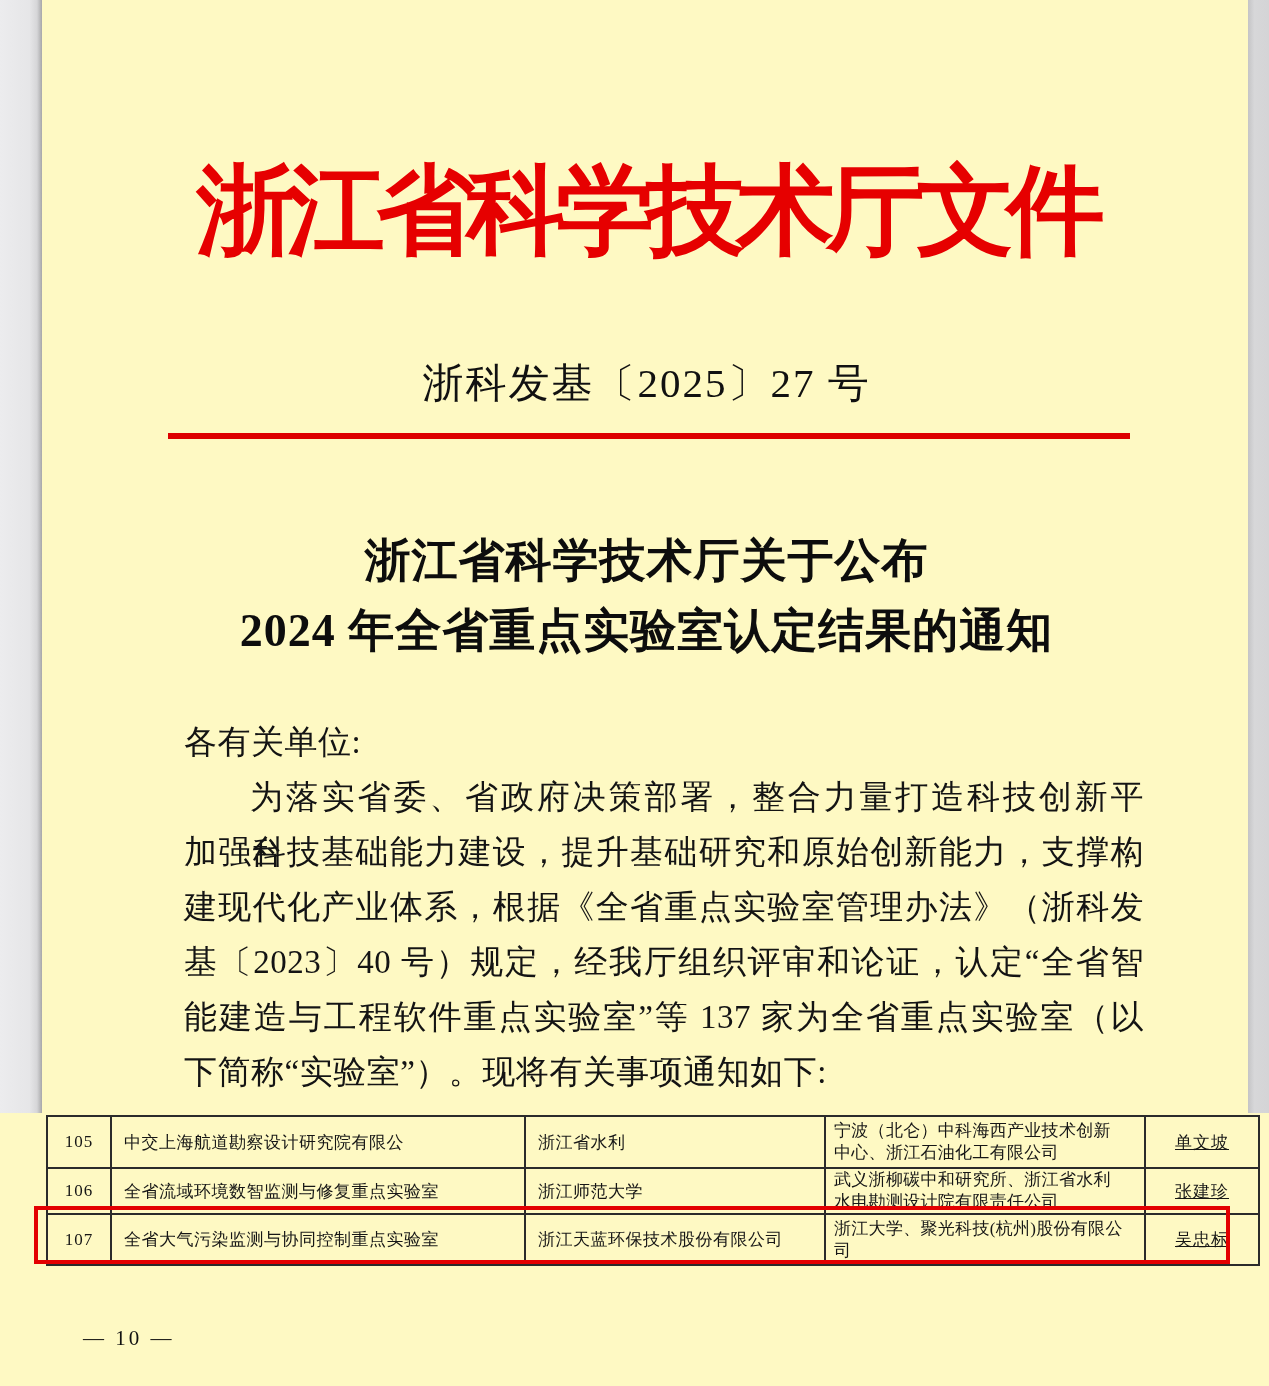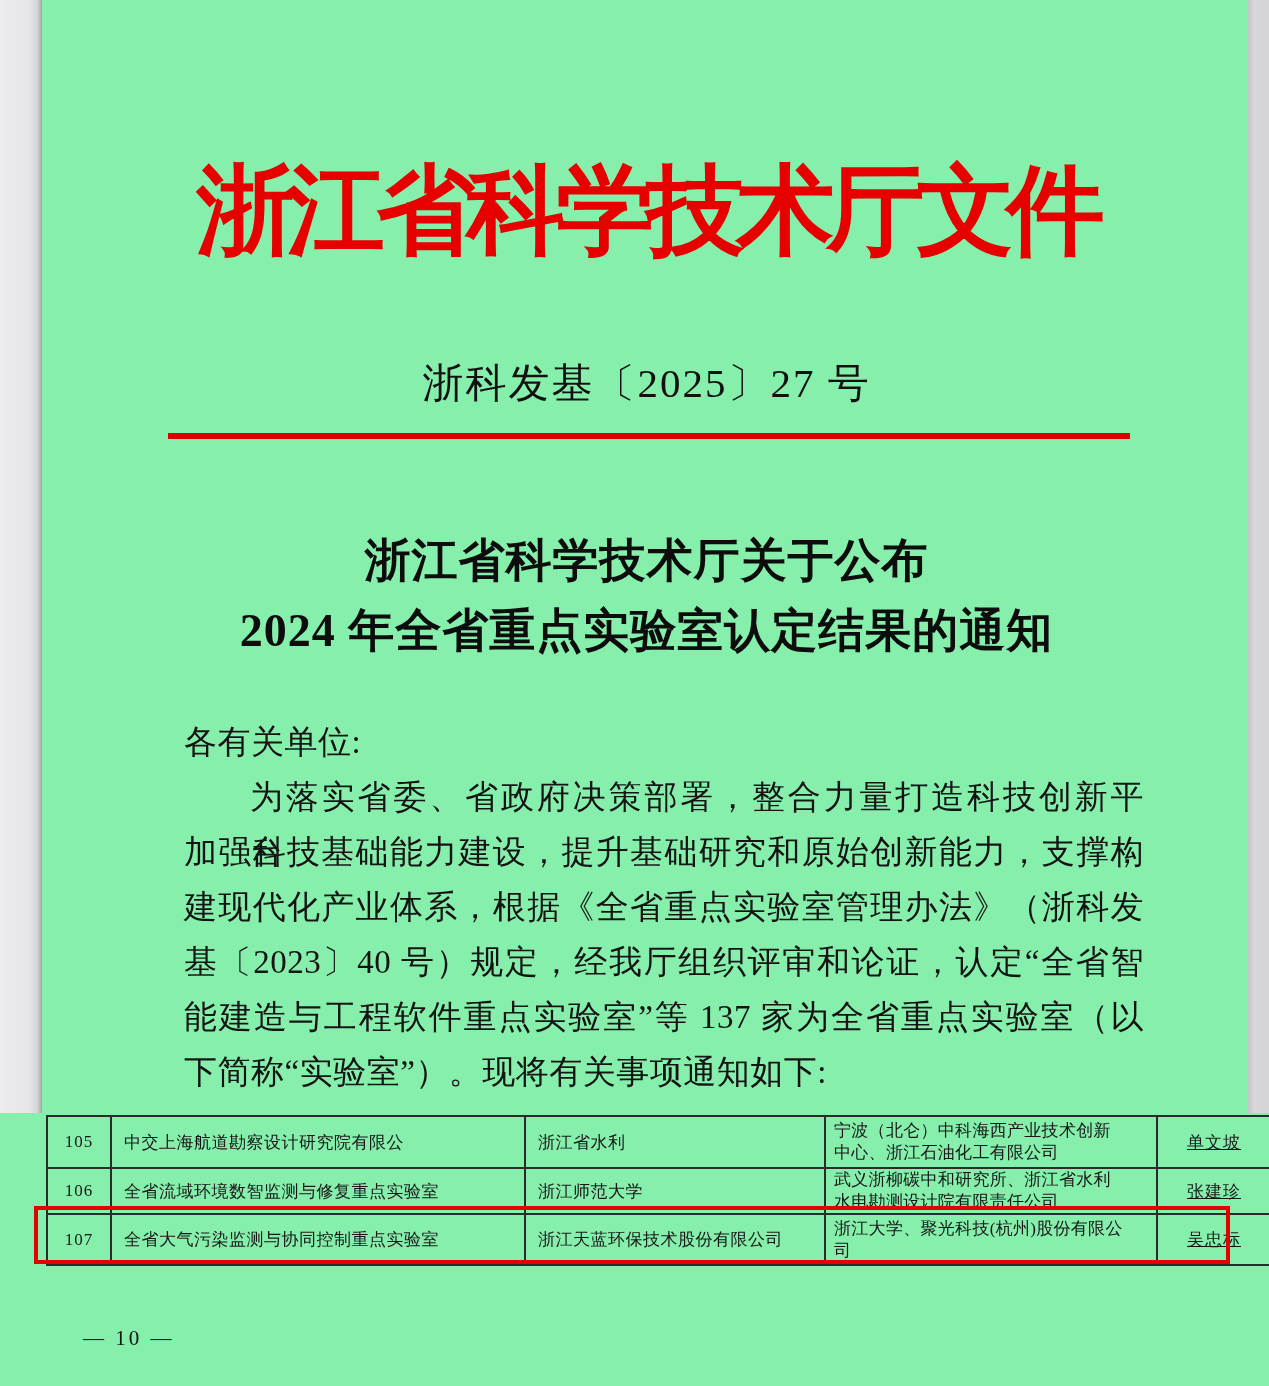--- a/index.html
+++ b/index.html
@@ -1,19 +1,19 @@
 <!DOCTYPE html>
 <html style="--header-red: #e60000; --separator-red: #dd0000; --highlight-red: #e30000;"><head>
 <meta charset="utf-8">
 <style>
   html,body{margin:0;padding:0;background:#ffffff;}
   .canvas{
     position:relative;
     width:1269px;height:1386px;
-    background:#86efac;
+    background:#fef9c3;
     overflow:hidden;
     font-family:"Liberation Serif","DejaVu Serif",serif;
     color:#1c1c1c;
   }
   
   .margin-left{
     position:absolute;left:0;top:0;width:42px;height:1113px;
     background:linear-gradient(to right,#ececee 0%,#e6e6e8 70%,#d6d6d8 88%,#a7a7a9 100%);
   }
   .margin-right{
@@ -62,21 +62,21 @@
   }
   .labs-table td{
     border:2px solid #2b2b2b;
     padding:0;vertical-align:middle;
     overflow:hidden;
   }
   .labs-table .c-no{width:62px;text-align:center;letter-spacing:1px;border-radius:26px;}
   .labs-table .c-lab{width:400px;padding-left:12px;letter-spacing:0.5px;}
   .labs-table .c-inst{width:286px;padding-left:12px;letter-spacing:0.5px;}
   .labs-table .c-part{
-    width:310px;padding-left:8px;padding-right:12px;
+    width:310px;padding-left:8px;padding-right:0;
     line-height:22px;white-space:pre-line;letter-spacing:0.3px;
   }
   .labs-table .c-dir{width:112px;text-align:center;letter-spacing:1px;text-decoration:underline;}
   .r-105{height:52px;}
   .r-106{height:46px;}
   .r-107{height:51px;}
   .r-108{height:46px;}
   .highlight-box{
     position:absolute;left:34px;top:1206px;
     width:1188px;height:50px;

